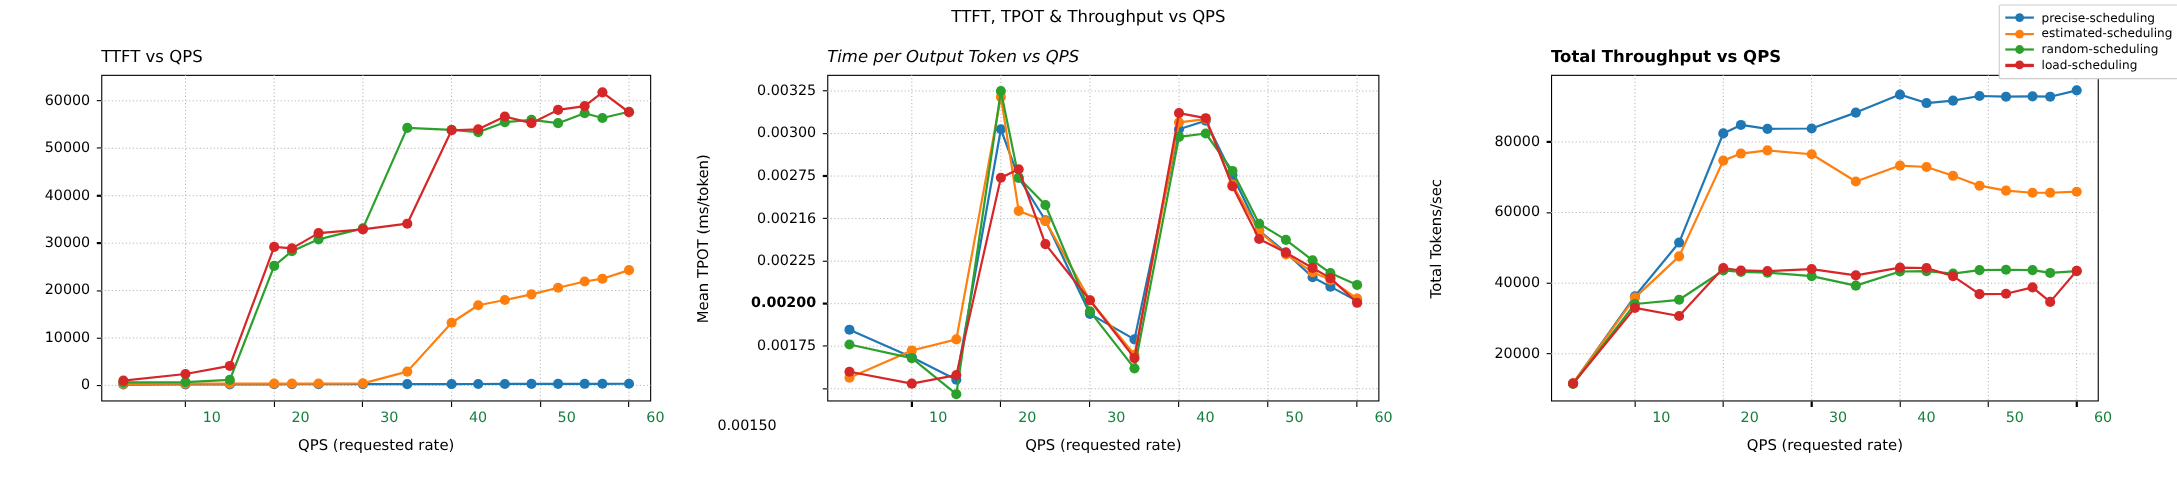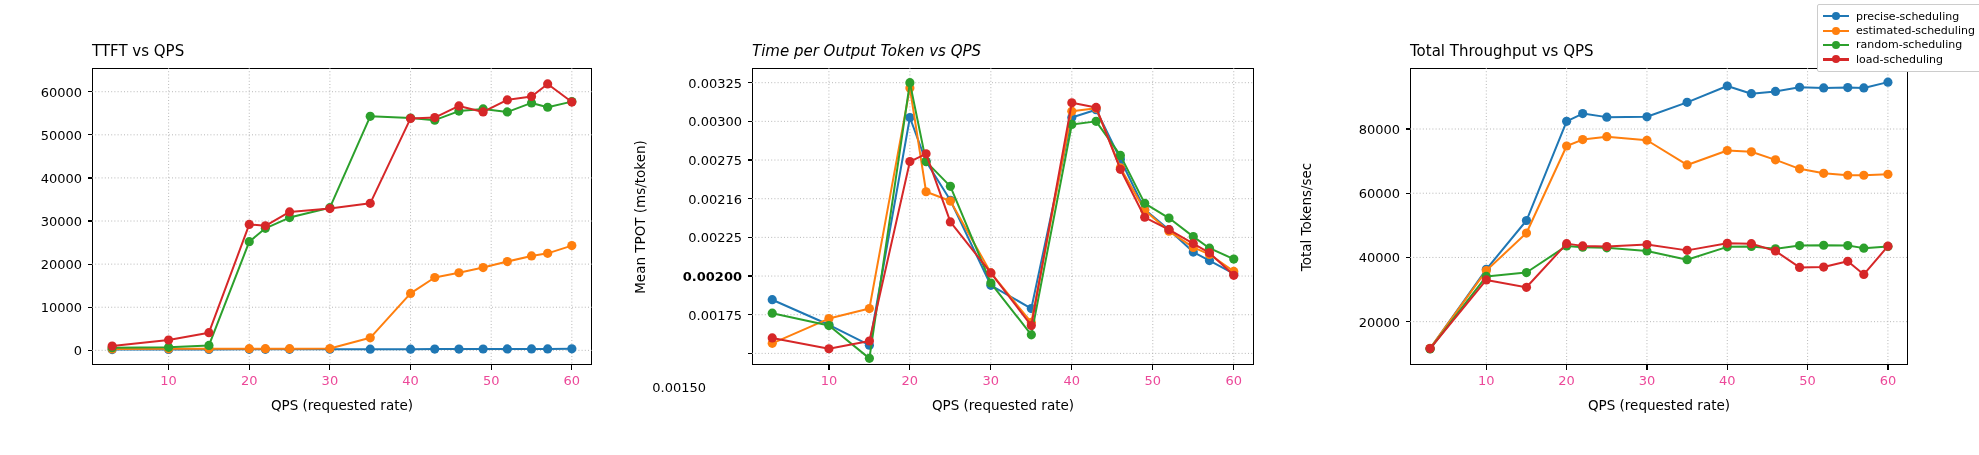--- a/index.html
+++ b/index.html
@@ -14,39 +14,40 @@
   .panel-title{position:absolute;width:100%;text-align:left;font-size:15px;color:#000;}
 
   .plotbox{position:absolute;border:1.1px solid #000;box-sizing:border-box;background:#fff;}
 
   .ylabel{position:absolute;font-size:13.5px;color:#000;
           transform-origin:50% 50%;white-space:nowrap;}
   .xlabel{position:absolute;font-size:13.5px;color:#000;text-align:center;white-space:nowrap;}
 
   .ytick{position:absolute;font-size:13px;color:#000;text-align:right;white-space:nowrap;
          transform:translateY(-50%);}
-  .xtick{position:absolute;font-size:13px;color:#ec4899;text-align:center;white-space:nowrap;
-         transform:translateX(-50%);}
+  .xtick{position:absolute;font-size:13px;color:#15803d;text-align:center;white-space:nowrap;
+         transform:translateX(-50%);margin-left:24px;}
   .tickmark{position:absolute;background:#000;}
 
   svg.plot{position:absolute;left:0;top:0;overflow:visible;}
 
   .legend{position:absolute;border:1px solid #cccccc;background:#ffffff;
           box-sizing:border-box;border-radius:2px;padding:4px 7px 4px 5px;}
   .legend-row{display:flex;align-items:center;height:14.4px;}
   .legend-swatch{position:relative;width:26px;height:14px;margin-right:7px;flex:0 0 auto;}
   .legend-swatch i{position:absolute;left:0;top:6px;width:26px;height:2.2px;display:block;}
   .legend-swatch b{position:absolute;left:9px;top:3px;width:8px;height:8px;border-radius:50%;display:block;}
   .legend-label{font-size:11px;color:#000;white-space:nowrap;line-height:1;}
 </style>
 </head>
 <body>
 
 <div id="root">
 
+  <div class="fig-title">TTFT, TPOT &amp; Throughput vs QPS</div>
 
   <div class="panel" id="panel0">
       <div class="panel-title" style="left: 92px; width: 500px; top: 42px;">TTFT vs QPS</div>
       <div class="plotbox" style="left: 92px; top: 68px; width: 500px; height: 297px;"></div>
       <svg class="plot" width="500" height="297" style="left: 92px; top: 68px;">
         <g>
           <line x1="0" x2="500" y1="282.343976777939" y2="282.343976777939" stroke="#b0b0b0" stroke-width="0.9" stroke-dasharray="1,2.2"></line>
           <line x1="0" x2="500" y1="239.2380261248186" y2="239.2380261248186" stroke="#b0b0b0" stroke-width="0.9" stroke-dasharray="1,2.2"></line>
           <line x1="0" x2="500" y1="196.1320754716981" y2="196.1320754716981" stroke="#b0b0b0" stroke-width="0.9" stroke-dasharray="1,2.2"></line>
           <line x1="0" x2="500" y1="153.02612481857767" y2="153.02612481857767" stroke="#b0b0b0" stroke-width="0.9" stroke-dasharray="1,2.2"></line>
@@ -289,21 +290,21 @@
       <div class="tickmark" style="left: 1071.22px; top: 365px; width: 1.2px; height: 4.5px;"></div>
       <div class="xtick" style="left: 1152.79px; top: 373px;">50</div>
       <div class="tickmark" style="left: 1152.19px; top: 365px; width: 1.2px; height: 4.5px;"></div>
       <div class="xtick" style="left: 1233.76px; top: 373px;">60</div>
       <div class="tickmark" style="left: 1233.16px; top: 365px; width: 1.2px; height: 4.5px;"></div>
       <div class="xlabel" style="left: 752px; width: 502px; top: 397px;">QPS (requested rate)</div>
       <div class="ylabel" style="left: 640px; top: 216.5px; transform: translate(-50%, -50%) rotate(-90deg);">Mean TPOT (ms/token)</div>
     </div>
 
   <div class="panel" id="panel2">
-      <div class="panel-title" style="left: 1410px; width: 498px; top: 42px;">Total Throughput vs QPS</div>
+      <div class="panel-title" style="left: 1410px; width: 498px; top: 42px; font-weight: bold;">Total Throughput vs QPS</div>
       <div class="plotbox" style="left: 1410px; top: 68px; width: 498px; height: 297px;"></div>
       <svg class="plot" width="498" height="297" style="left: 1410px; top: 68px;">
         <g>
           <line x1="0" x2="498" y1="253.65405405405406" y2="253.65405405405406" stroke="#b0b0b0" stroke-width="0.9" stroke-dasharray="1,2.2"></line>
           <line x1="0" x2="498" y1="189.43783783783783" y2="189.43783783783783" stroke="#b0b0b0" stroke-width="0.9" stroke-dasharray="1,2.2"></line>
           <line x1="0" x2="498" y1="125.22162162162164" y2="125.22162162162164" stroke="#b0b0b0" stroke-width="0.9" stroke-dasharray="1,2.2"></line>
           <line x1="0" x2="498" y1="61.00540540540541" y2="61.00540540540541" stroke="#b0b0b0" stroke-width="0.9" stroke-dasharray="1,2.2"></line>
           <line y1="0" y2="297" x1="76.30645161290323" x2="76.30645161290323" stroke="#b0b0b0" stroke-width="0.9" stroke-dasharray="1,2.2"></line>
           <line y1="0" y2="297" x1="156.6290322580645" x2="156.6290322580645" stroke="#b0b0b0" stroke-width="0.9" stroke-dasharray="1,2.2"></line>
           <line y1="0" y2="297" x1="236.95161290322582" x2="236.95161290322582" stroke="#b0b0b0" stroke-width="0.9" stroke-dasharray="1,2.2"></line>

